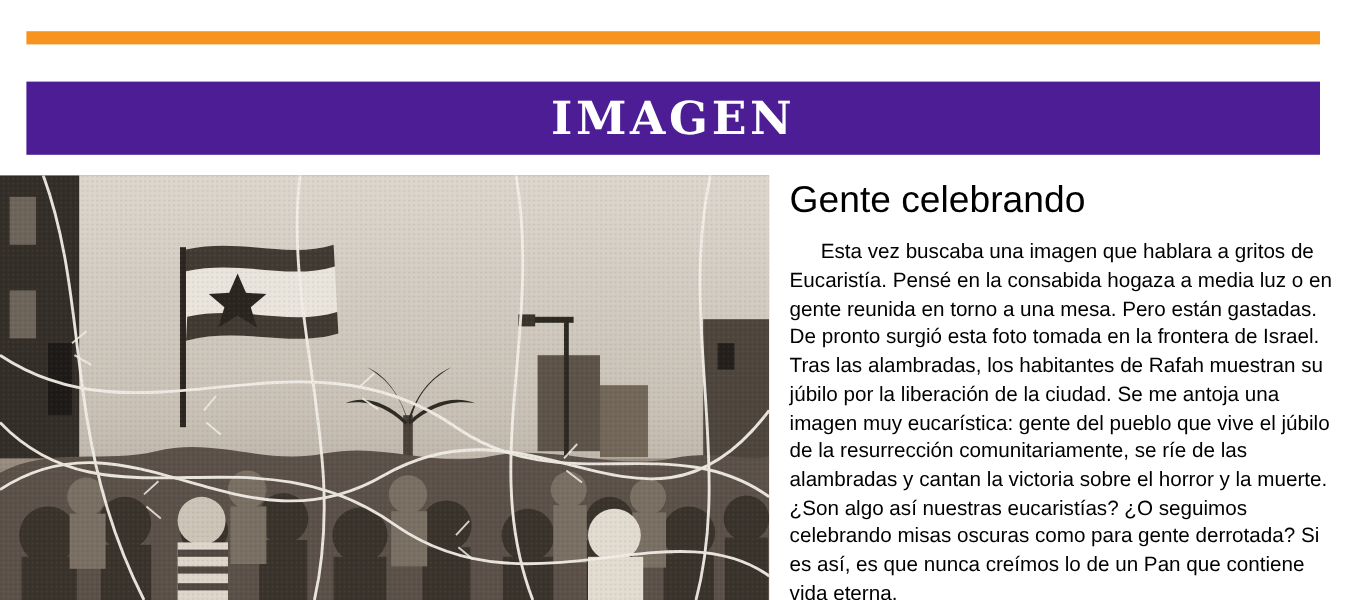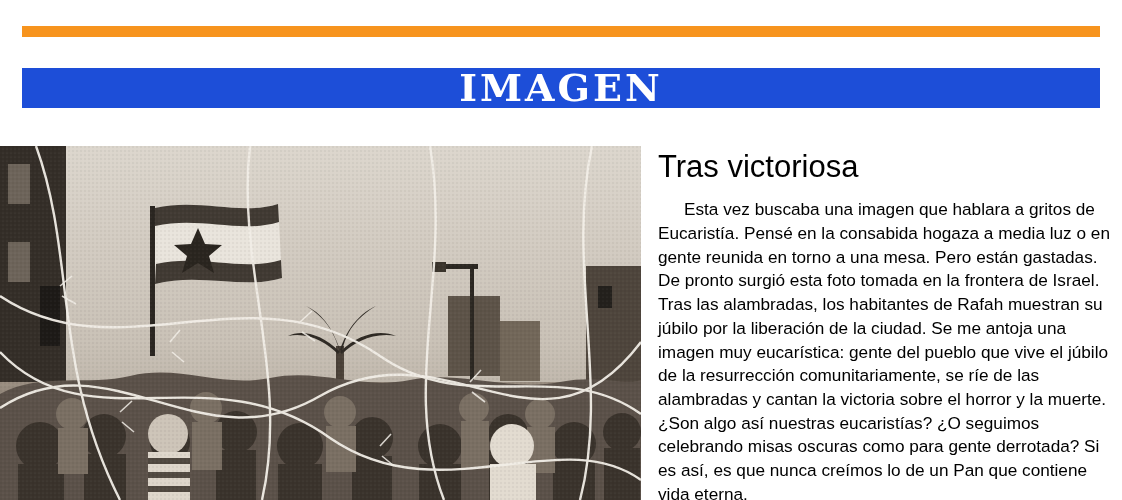--- a/index.html
+++ b/index.html
@@ -30,22 +30,22 @@
     height: 11px;
     background: #f7941e;
   }
 
   
   .banner {
     position: absolute;
     left: 22px;
     top: 68px;
     width: 1078px;
-    height: 40px;
-    background: #1d4ed8;
+    height: 61px;
+    background: #4c1d95;
     display: flex;
     align-items: center;
     justify-content: center;
   }
   .banner-title {
     color: #ffffff;
     font-family: "DejaVu Serif", serif;
     font-weight: bold;
     font-size: 38px;
     letter-spacing: 3px;
@@ -217,18 +217,18 @@
         <path d="M60 140 l12 -10 M62 150 l14 8 M170 196 l10 -12 M172 206 l12 10"></path>
         <path d="M300 176 l12 -11 M302 186 l13 9 M470 236 l11 -12 M472 246 l13 10"></path>
         <path d="M120 266 l12 -11 M122 276 l12 10 M380 300 l11 -12 M382 310 l12 10"></path>
       </g>
 
       <rect x="0" y="0" width="641" height="354" fill="url(#grainPat)"></rect>
     </svg>
   </div>
 
   <div class="article">
-    <h1 class="headline">Tras victoriosa</h1>
+    <h1 class="headline">Gente celebrando</h1>
     <p class="body-text">Esta vez buscaba una imagen que hablara a gritos de Eucaristía. Pensé en la consabida hogaza a media luz o en gente reunida en torno a una mesa. Pero están gastadas. De pronto surgió esta foto tomada en la frontera de Israel. Tras las alambradas, los habitantes de Rafah muestran su júbilo por la liberación de la ciudad. Se me antoja una imagen muy eucarística: gente del pueblo que vive el júbilo de la resurrección comunitariamente, se ríe de las alambradas y cantan la victoria sobre el horror y la muerte. ¿Son algo así nuestras eucaristías? ¿O seguimos celebrando misas oscuras como para gente derrotada? Si es así, es que nunca creímos lo de un Pan que contiene vida eterna.</p>
 
   </div>
 
 </div>
 
 </body></html>

